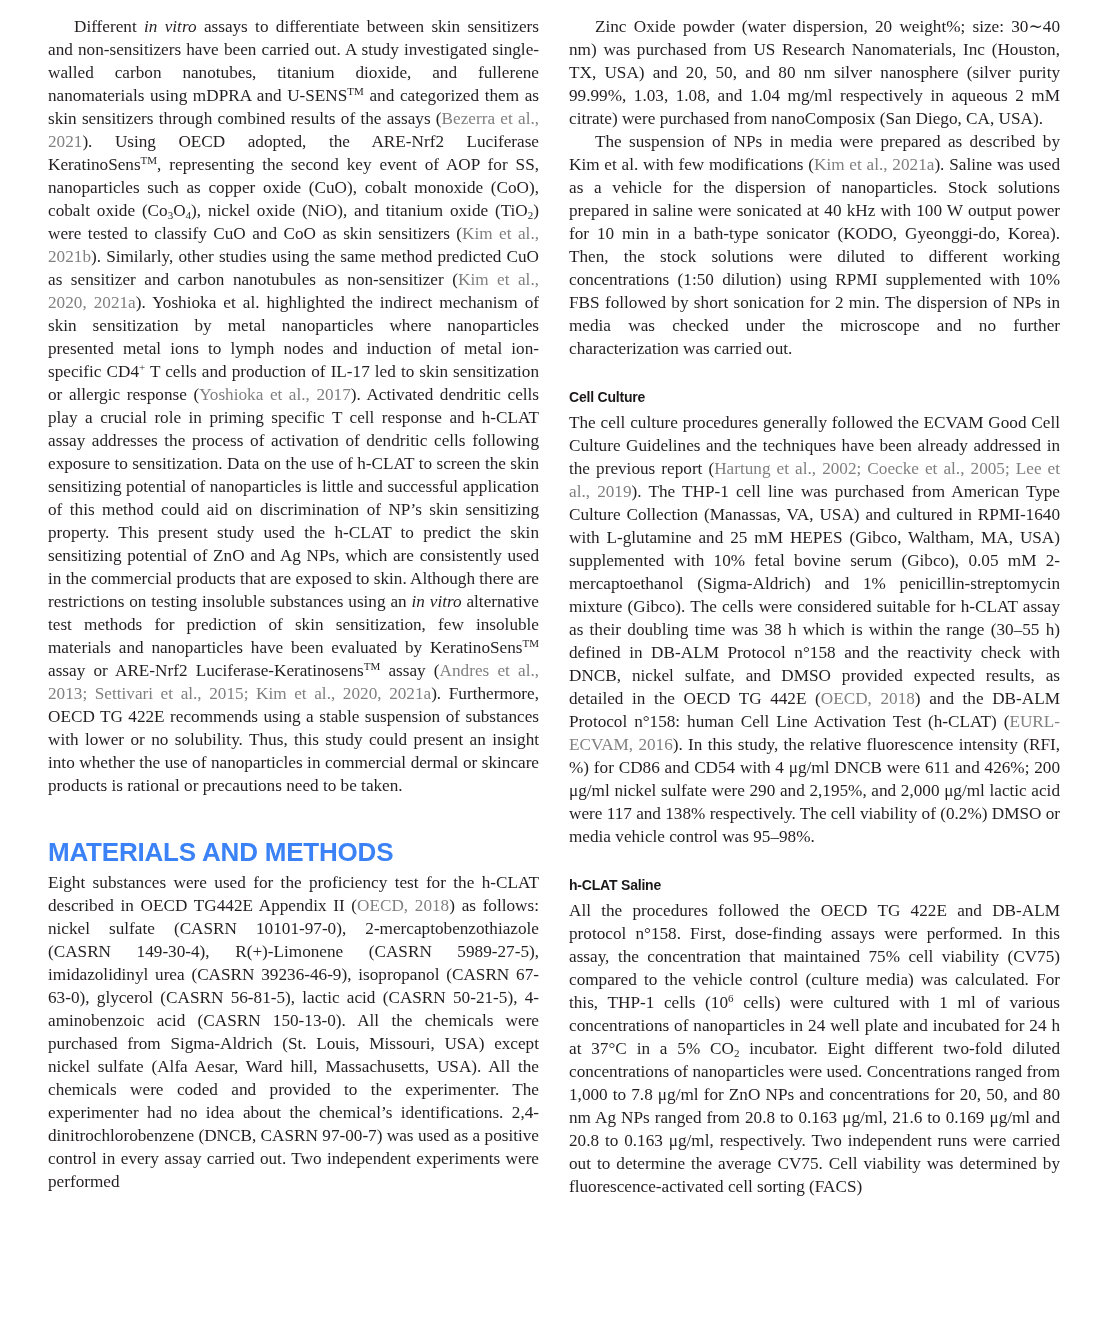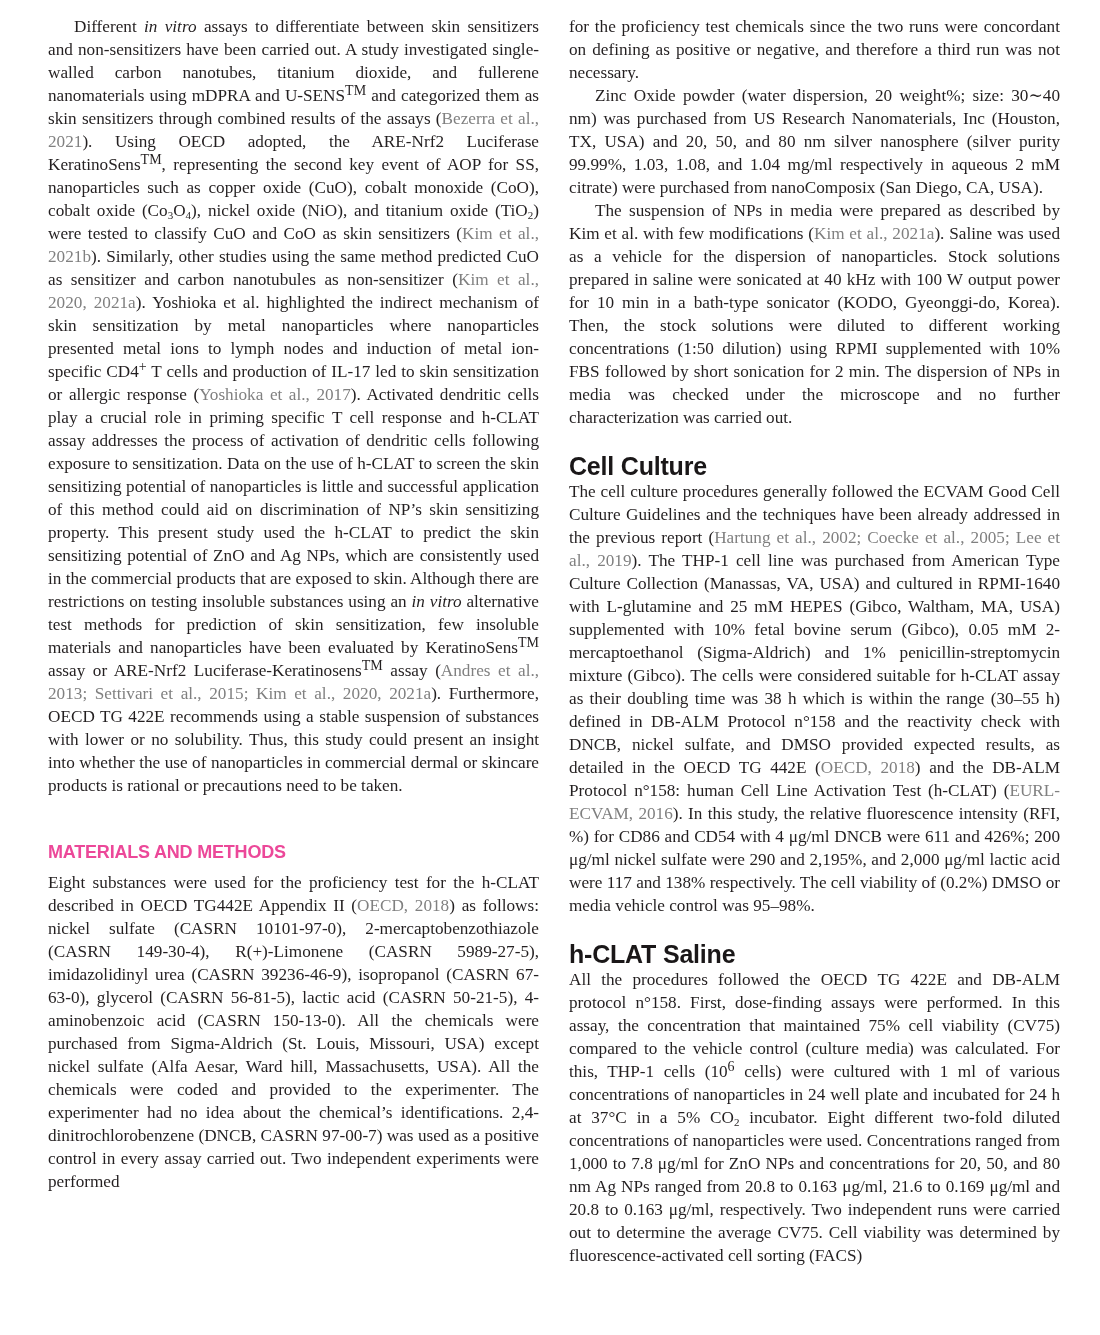--- a/index.html
+++ b/index.html
@@ -8,31 +8,31 @@
     position: absolute; top: 15px; width: 491px;
     font-family: "Liberation Serif", "DejaVu Serif", serif;
     font-size: 17.2px; line-height: 23px; color: #231f20;
     text-align: justify; hyphens: manual;
   }
   .col.left { left: 48px; }
   .col.right { left: 569px; }
   p { margin: 0; }
   p.indent { text-indent: 26px; }
   .cite { color: #808080; }
-  sup { font-size: 14px; line-height: 0; vertical-align: 6px; }
+  sup { font-size: 11px; line-height: 0; vertical-align: 6px; }
   sub { font-size: 11px; line-height: 0; vertical-align: -3px; }
   i { font-style: italic; }
   h2.section {
     font-family: "Liberation Sans", "DejaVu Sans", sans-serif;
-    font-weight: bold; font-size: 18px; line-height: 26px;
-    margin: 0; color: #ec4899; text-align: left; letter-spacing: -0.2px;
+    font-weight: bold; font-size: 26px; line-height: 26px;
+    margin: 0; color: #3b82f6; text-align: left; letter-spacing: -0.2px;
   }
   h3.sub {
     font-family: "Liberation Sans", "DejaVu Sans", sans-serif;
-    font-weight: bold; font-size: 25px; line-height: 27px;
+    font-weight: bold; font-size: 14px; line-height: 27px;
     margin: 0; color: #1a1718; text-align: left; letter-spacing: -0.2px;
   }
   .gap-big { height: 42px; }
   .gap-sec { height: 6px; }
   .gap-sub { height: 24px; }
 </style>
 </head>
 <body>
 
 <div class="col left">
@@ -40,21 +40,20 @@
 
   <div class="gap-big"></div>
 
   <h2 class="section">MATERIALS AND METHODS</h2>
   <div class="gap-sec"></div>
 
   <p><span>Eight substances were used for the proficiency test for the h-CLAT described in OECD TG442E Appendix II (</span><span class="cite">OECD, 2018</span><span>) as follows: nickel sulfate (CASRN 10101-97-0), 2-mercaptobenzothiazole (CASRN 149-30-4), R(+)-Limonene (CASRN 5989-27-5), imidazolidinyl urea (CASRN 39236-46-9), isopropanol (CASRN 67-63-0), glycerol (CASRN 56-81-5), lactic acid (CASRN 50-21-5), 4-aminobenzoic acid (CASRN 150-13-0). All the chemicals were purchased from Sigma-Aldrich (St. Louis, Missouri, USA) except nickel sulfate (Alfa Aesar, Ward hill, Massachusetts, USA). All the chemicals were coded and provided to the experimenter. The experimenter had no idea about the chemical’s identifications. 2,4-dinitrochlorobenzene (DNCB, CASRN 97-00-7) was used as a positive control in every assay carried out. Two independent experiments were performed</span></p>
 </div>
 
 <div class="col right">
-  <p>for the proficiency test chemicals since the two runs were concordant on defining as positive or negative, and therefore a third run was not necessary.</p>
   <p class="indent">Zinc Oxide powder (water dispersion, 20 weight%; size: 30∼40 nm) was purchased from US Research Nanomaterials, Inc (Houston, TX, USA) and 20, 50, and 80 nm silver nanosphere (silver purity 99.99%, 1.03, 1.08, and 1.04 mg/ml respectively in aqueous 2 mM citrate) were purchased from nanoComposix (San Diego, CA, USA).</p>
   <p class="indent"><span>The suspension of NPs in media were prepared as described by Kim et al. with few modifications (</span><span class="cite">Kim et al., 2021a</span><span>). Saline was used as a vehicle for the dispersion of nanoparticles. Stock solutions prepared in saline were sonicated at 40 kHz with 100 W output power for 10 min in a bath-type sonicator (KODO, Gyeonggi-do, Korea). Then, the stock solutions were diluted to different working concentrations (1:50 dilution) using RPMI supplemented with 10% FBS followed by short sonication for 2 min. The dispersion of NPs in media was checked under the microscope and no further characterization was carried out.</span></p>
 
   <div class="gap-sub"></div>
   <h3 class="sub">Cell Culture</h3>
   <p><span>The cell culture procedures generally followed the ECVAM Good Cell Culture Guidelines and the techniques have been already addressed in the previous report (</span><span class="cite">Hartung et al., 2002; Coecke et al., 2005; Lee et al., 2019</span><span>). The THP-1 cell line was purchased from American Type Culture Collection (Manassas, VA, USA) and cultured in RPMI-1640 with L-glutamine and 25 mM HEPES (Gibco, Waltham, MA, USA) supplemented with 10% fetal bovine serum (Gibco), 0.05 mM 2-mercaptoethanol (Sigma-Aldrich) and 1% penicillin-streptomycin mixture (Gibco). The cells were considered suitable for h-CLAT assay as their doubling time was 38 h which is within the range (30–55 h) defined in DB-ALM Protocol n°158 and the reactivity check with DNCB, nickel sulfate, and DMSO provided expected results, as detailed in the OECD TG 442E (</span><span class="cite">OECD, 2018</span><span>) and the DB-ALM Protocol n°158: human Cell Line Activation Test (h-CLAT) (</span><span class="cite">EURL-ECVAM, 2016</span><span>). In this study, the relative fluorescence intensity (RFI, %) for CD86 and CD54 with 4 μg/ml DNCB were 611 and 426%; 200 μg/ml nickel sulfate were 290 and 2,195%, and 2,000 μg/ml lactic acid were 117 and 138% respectively. The cell viability of (0.2%) DMSO or media vehicle control was 95–98%.</span></p>
 
   <div class="gap-sub"></div>
   <h3 class="sub">h-CLAT Saline</h3>
   <p><span>All the procedures followed the OECD TG 422E and DB-ALM protocol n°158. First, dose-finding assays were performed. In this assay, the concentration that maintained 75% cell viability (CV75) compared to the vehicle control (culture media) was calculated. For this, THP-1 cells (10</span><sup>6</sup><span> cells) were cultured with 1 ml of various concentrations of nanoparticles in 24 well plate and incubated for 24 h at 37°C in a 5% CO</span><sub>2</sub><span> incubator. Eight different two-fold diluted concentrations of nanoparticles were used. Concentrations ranged from 1,000 to 7.8 μg/ml for ZnO NPs and concentrations for 20, 50, and 80 nm Ag NPs ranged from 20.8 to 0.163 μg/ml, 21.6 to 0.169 μg/ml and 20.8 to 0.163 μg/ml, respectively. Two independent runs were carried out to determine the average CV75. Cell viability was determined by fluorescence-activated cell sorting (FACS)</span></p>

